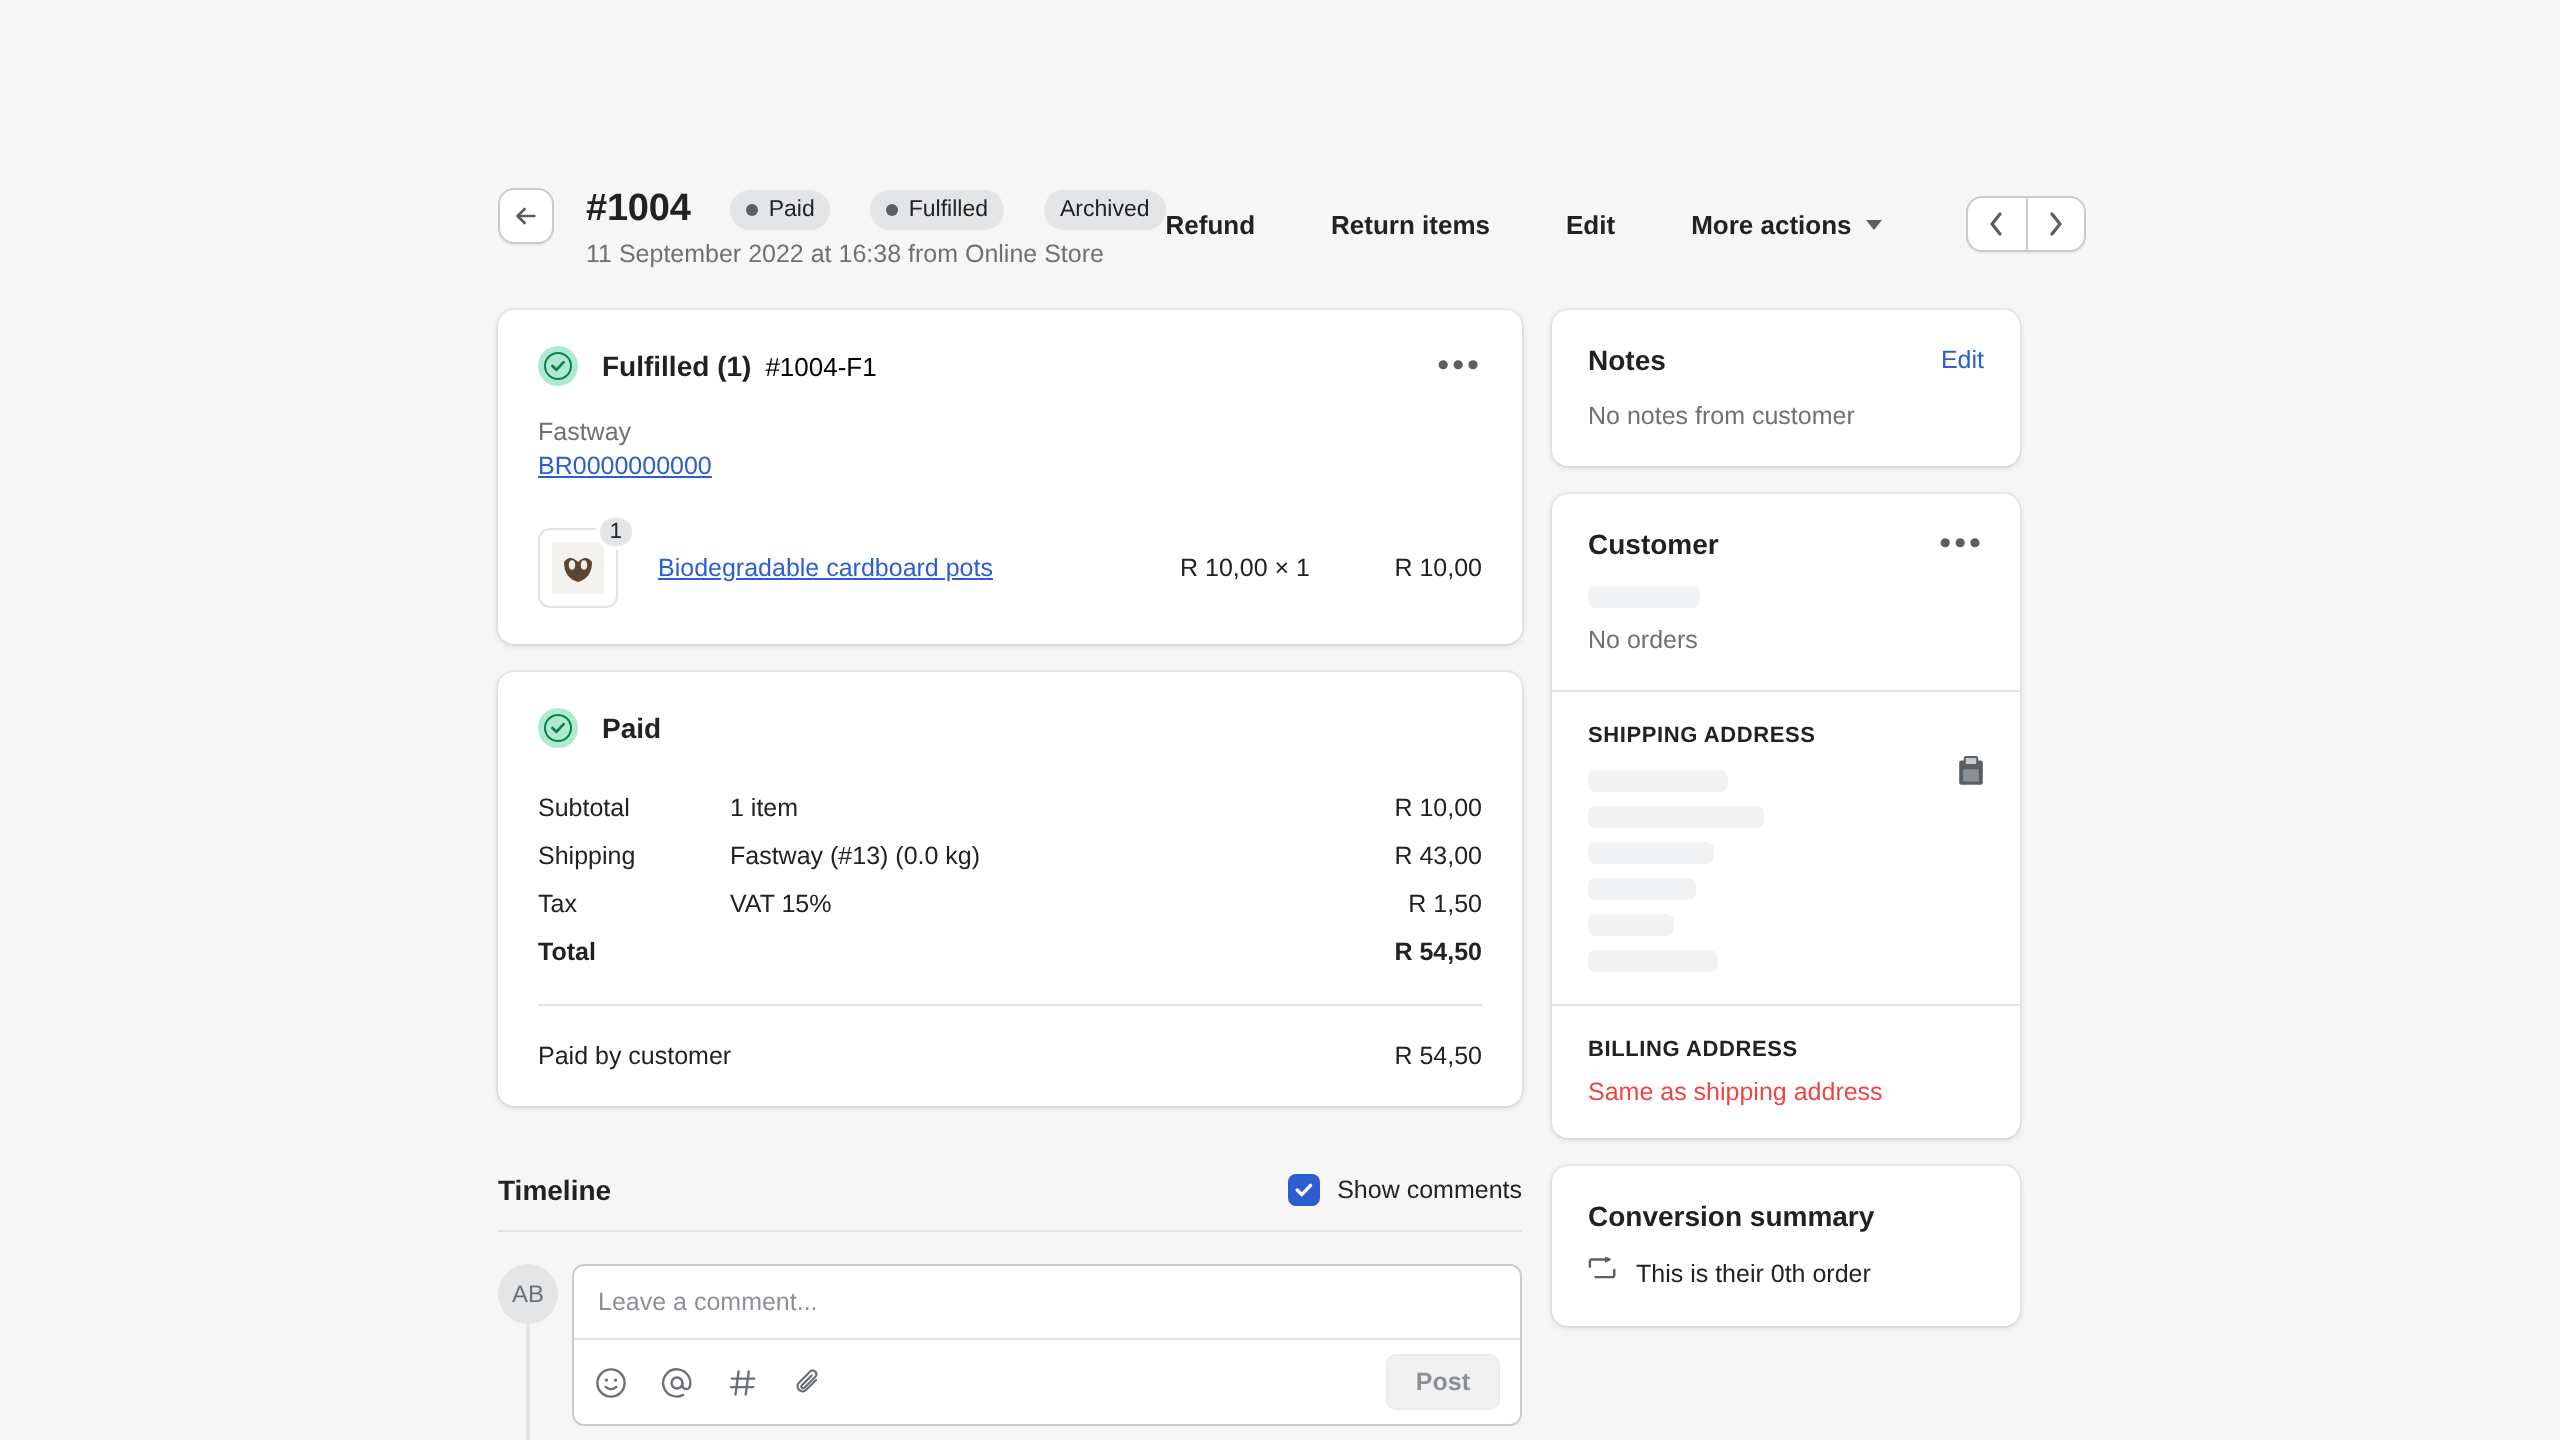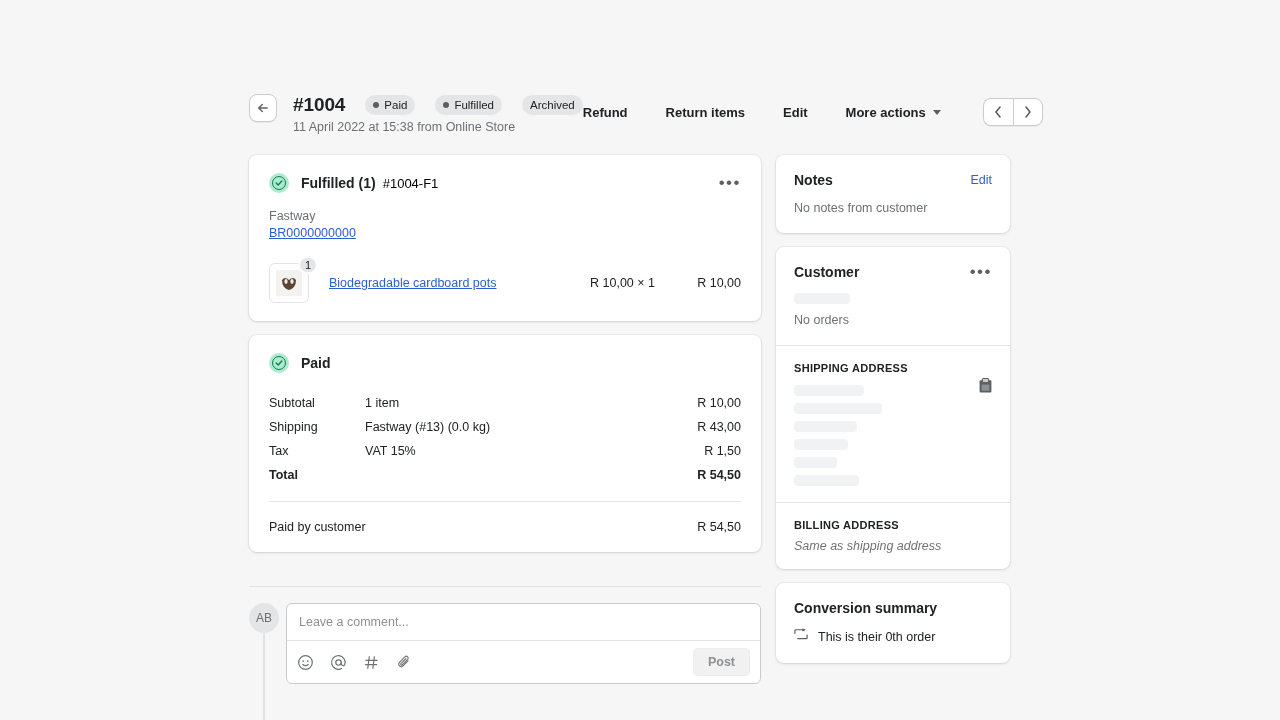--- a/index.html
+++ b/index.html
@@ -131,21 +131,21 @@
   }
 
   
   .side-card { margin-bottom: 14px; }
   .sc-head { display: flex; align-items: center; padding: 17px 18px 0 18px; }
   .sc-title { font-size: 14px; font-weight: 700; }
   .sc-edit { margin-left: auto; font-size: 12.5px; color: #2c5ecf; cursor: pointer; }
   .sc-body { padding: 13px 18px 18px 18px; font-size: 12.5px; color: #6d7175; }
   .sc-section { padding: 16px 18px; border-top: 1px solid #e1e3e5; position: relative; }
   .sc-label { font-size: 11px; font-weight: 700; letter-spacing: .3px; color: #202223; text-transform: uppercase; }
-  .sc-text { font-size: 12.5px; color: #737373; margin-top: 8px; font-style: italic; }
+  .sc-text { font-size: 12.5px; color: #ef4444; margin-top: 8px; }
   .redact { background: #f1f2f3; border-radius: 4px; height: 11px; margin-top: 7px; }
   .copy-icon { position: absolute; right: 18px; cursor: pointer; }
   .cust-name-redact { background: #f1f2f3; border-radius: 4px; height: 11px; width: 56px; margin-bottom: 9px; }
   .conv-row { display: flex; align-items: center; gap: 9px; margin-top: 12px; font-size: 12.5px; color: #202223; }
 </style>
 </head>
 <body>
 
 <div class="page">
 
@@ -166,21 +166,21 @@
             <span>Paid</span>
           </span>
           <span class="badge">
             <i class="dot"></i>
             <span>Fulfilled</span>
           </span>
           <span class="badge">
             <span>Archived</span>
           </span>
         </div>
-        <div class="subtitle">11 April 2022 at 15:38 from Online Store</div>
+        <div class="subtitle">11 September 2022 at 16:38 from Online Store</div>
       </div>
 
       <div class="header-actions">
         <span class="act-link">Refund</span>
         <span class="act-link">Return items</span>
         <span class="act-link">Edit</span>
         <span class="more-actions">
           <span class="act-link">More actions</span>
           <i class="caret"></i>
         </span>
@@ -281,20 +281,31 @@
         <div class="divider"></div>
 
         <div class="paid-by">
           <span class="p-label">Paid by customer</span>
           <span class="p-val">R 54,50</span>
         </div>
       </div>
     </div>
 
     <div class="timeline">
+      <div class="tl-head">
+        <span class="tl-title">Timeline</span>
+        <span class="tl-toggle">
+          <span class="cbox">
+            <svg width="10" height="10" viewBox="0 0 10 10">
+              <path d="M1.6 5 L3.9 7.3 L8.3 2.7" fill="none" stroke="#fff" stroke-width="1.7" stroke-linecap="round" stroke-linejoin="round"></path>
+            </svg>
+          </span>
+          <span>Show comments</span>
+        </span>
+      </div>
       <div class="tl-rule"></div>
 
       <div class="tl-entry">
         <span class="tl-left">
           <span class="avatar">AB</span>
           <span class="tl-line"></span>
         </span>
         <span class="composer">
           <span class="comment-box" style="display:block;">
             <span class="comment-input" style="display:block;">Leave a comment...</span>

